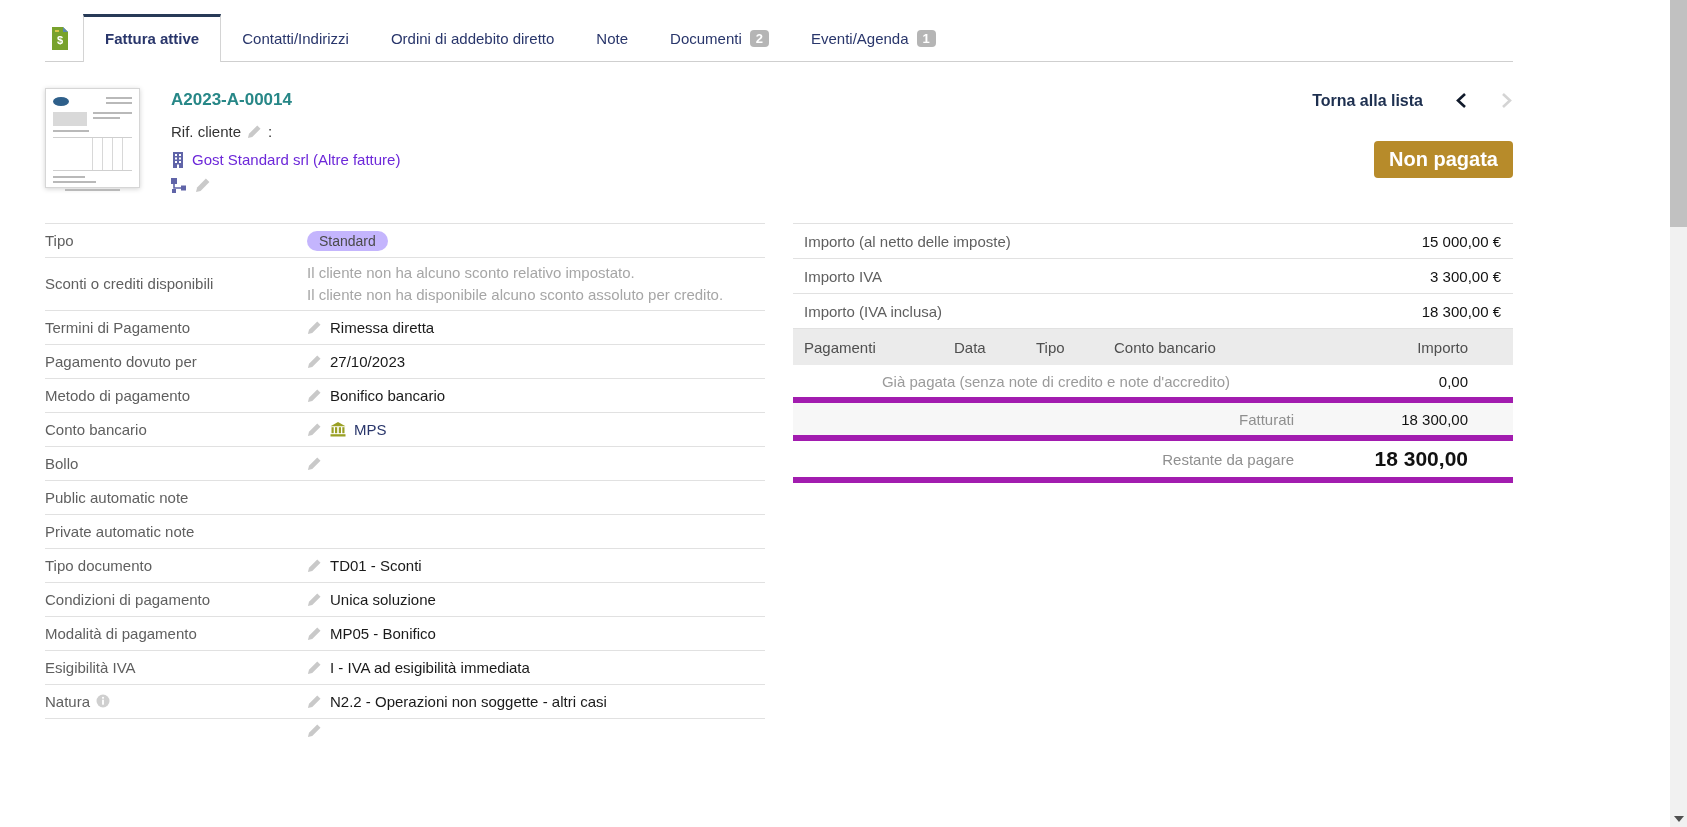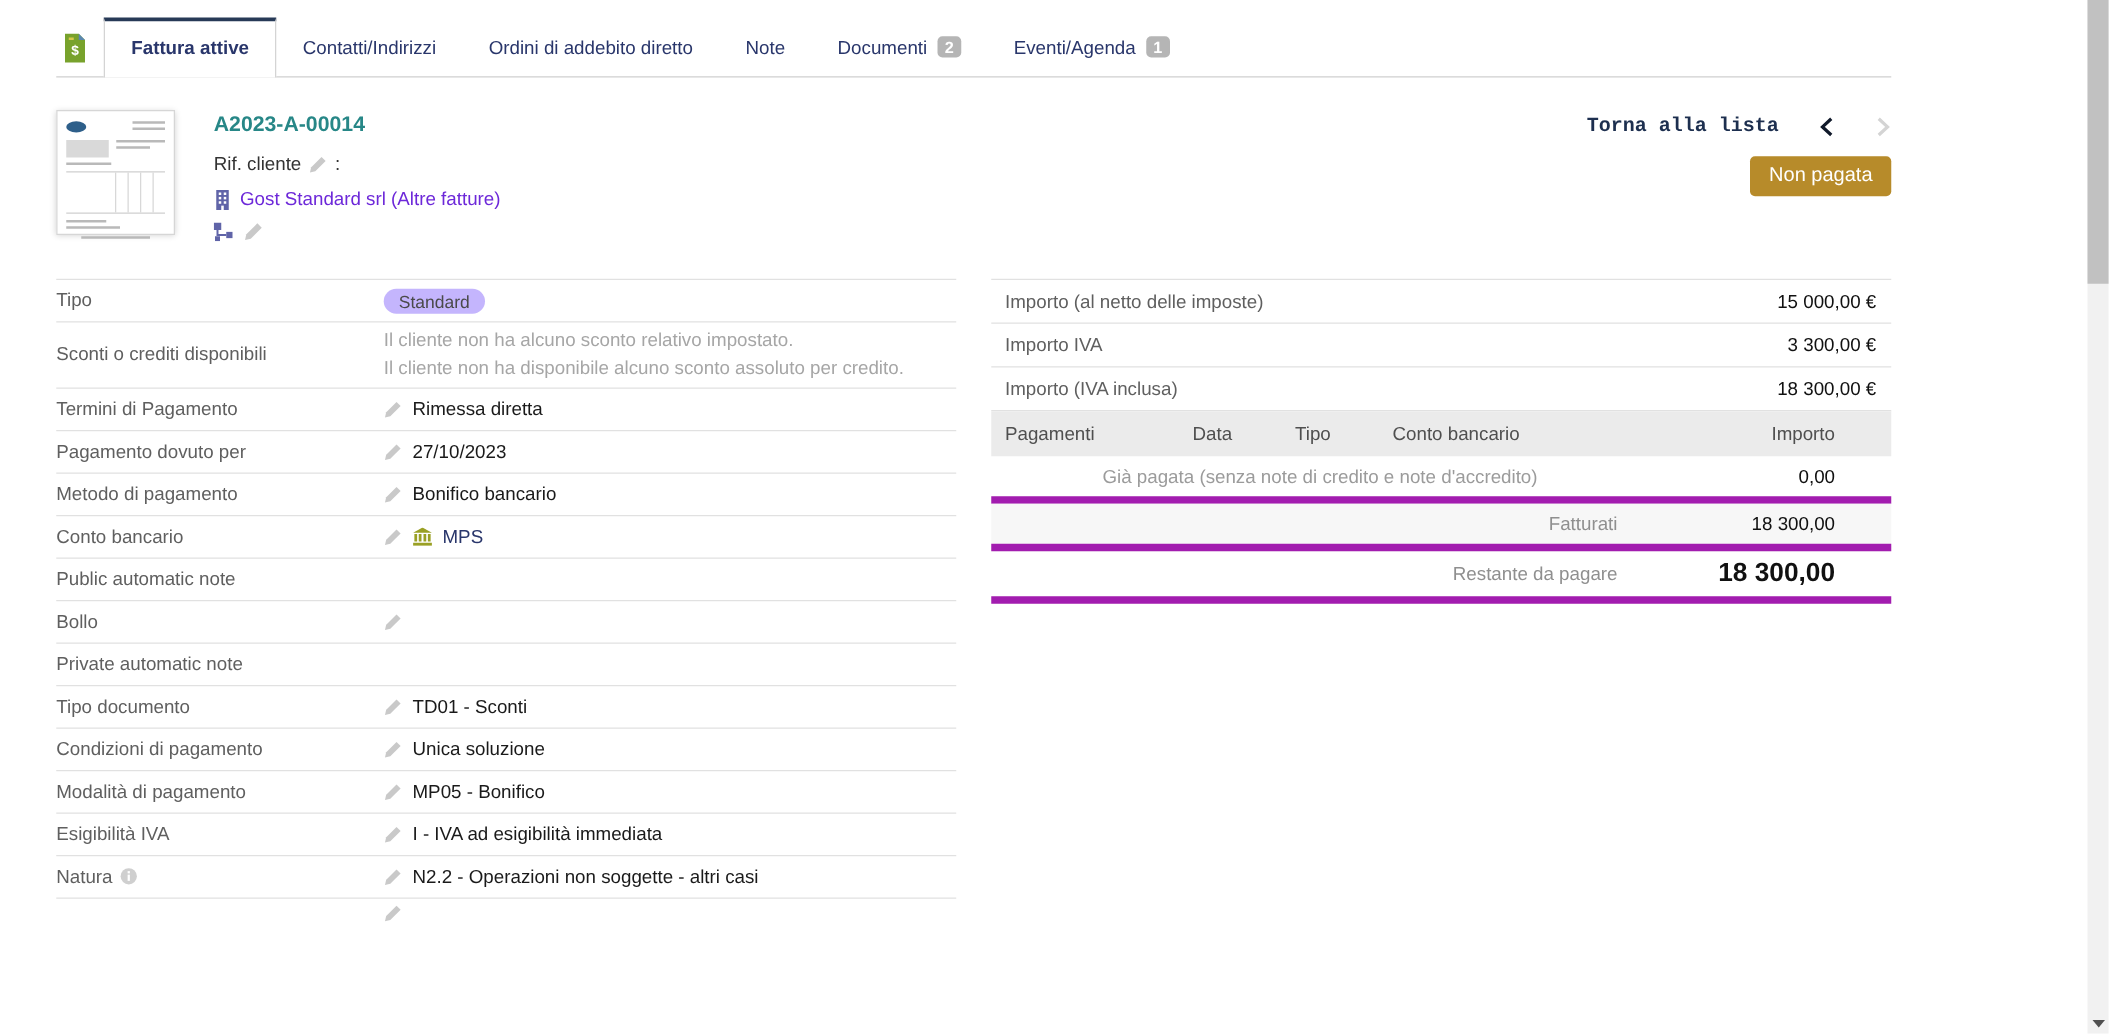--- a/index.html
+++ b/index.html
@@ -36,23 +36,23 @@
     display:flex; justify-content:flex-end; }
   .t-col { width:10px; border-left:1px solid #d8d8d8; height:100%; }
   .banner-info { margin-left:31px; padding-top:2px; }
   .ref-title { color:#278787; font-size:17px; font-weight:bold; }
   .ref-line { margin-top:13px; color:#333; display:flex; align-items:center; gap:6px; }
   .company-line { margin-top:11px; display:flex; align-items:center; gap:7px; }
   .company-link { color:#6d28d9; text-decoration:none; }
   .proj-line { margin-top:9px; display:flex; align-items:center; gap:7px; }
 
   .banner-right { display:flex; flex-direction:column; align-items:flex-end; padding-top:4px; }
-  .backnav { display:flex; align-items:flex-end; gap:32px;font-family:Liberation Mono, monospace; }
+  .backnav { display:flex; align-items:flex-start; gap:32px; }
   .back-link { color:#1d2f4f; font-weight:bold; text-decoration:none; font-size:16px; }
-  .status-badge { margin-top:15px; background:#b78b2a; color:#fff; font-weight:normal; font-size:16px;
+  .status-badge { margin-top:31px; background:#b78b2a; color:#fff; font-weight:bold; font-size:20px;
     padding:7px 15px; border-radius:4px; }
 
   
   .main { display:grid; grid-template-columns:720px 720px; column-gap:28px; align-items:start; margin-top:14px; }
 
   
   .dtable { border-top:1px solid #e1e1e1; }
   .drow { display:flex; align-items:center; border-bottom:1px solid #e1e1e1; min-height:34px; padding:4px 0; }
   .dlabel { flex:0 0 262px; color:#5f5f5f; display:flex; align-items:center; gap:6px; }
   .dvalue { flex:1; display:flex; align-items:center; gap:8px; color:#1a1a1a; }
@@ -278,33 +278,33 @@
                 <rect x="8.8" y="5.2" width="2.2" height="6" fill="#9aa024"></rect>
                 <rect x="12.3" y="5.2" width="2.2" height="6" fill="#9aa024"></rect>
                 <rect x="0.5" y="12.2" width="15" height="2.3" fill="#9aa024"></rect>
               </svg>
             </span>
             <a href="#" class="navy-link">MPS</a>
           </div>
         </div>
 
         <div class="drow">
+          <div class="dlabel">Bollo</div>
+          <div class="dvalue">
+            <span class="icon">
+                <svg width="15" height="15" viewBox="0 0 16 16">
+                  <path d="M10.9 1.6 14.4 5.1 5.6 13.9 1 15l1.1-4.6z" fill="#c9c9c9"></path>
+                </svg>
+              </span>
+          </div>
+        </div>
+
+        <div class="drow">
           <div class="dlabel">Public automatic note</div>
           <div class="dvalue"></div>
-        </div>
-
-        <div class="drow">
-          <div class="dlabel">Bollo</div>
-          <div class="dvalue">
-            <span class="icon">
-                <svg width="15" height="15" viewBox="0 0 16 16">
-                  <path d="M10.9 1.6 14.4 5.1 5.6 13.9 1 15l1.1-4.6z" fill="#c9c9c9"></path>
-                </svg>
-              </span>
-          </div>
         </div>
 
         <div class="drow">
           <div class="dlabel">Private automatic note</div>
           <div class="dvalue"></div>
         </div>
 
         <div class="drow">
           <div class="dlabel">Tipo documento</div>
           <div class="dvalue">

